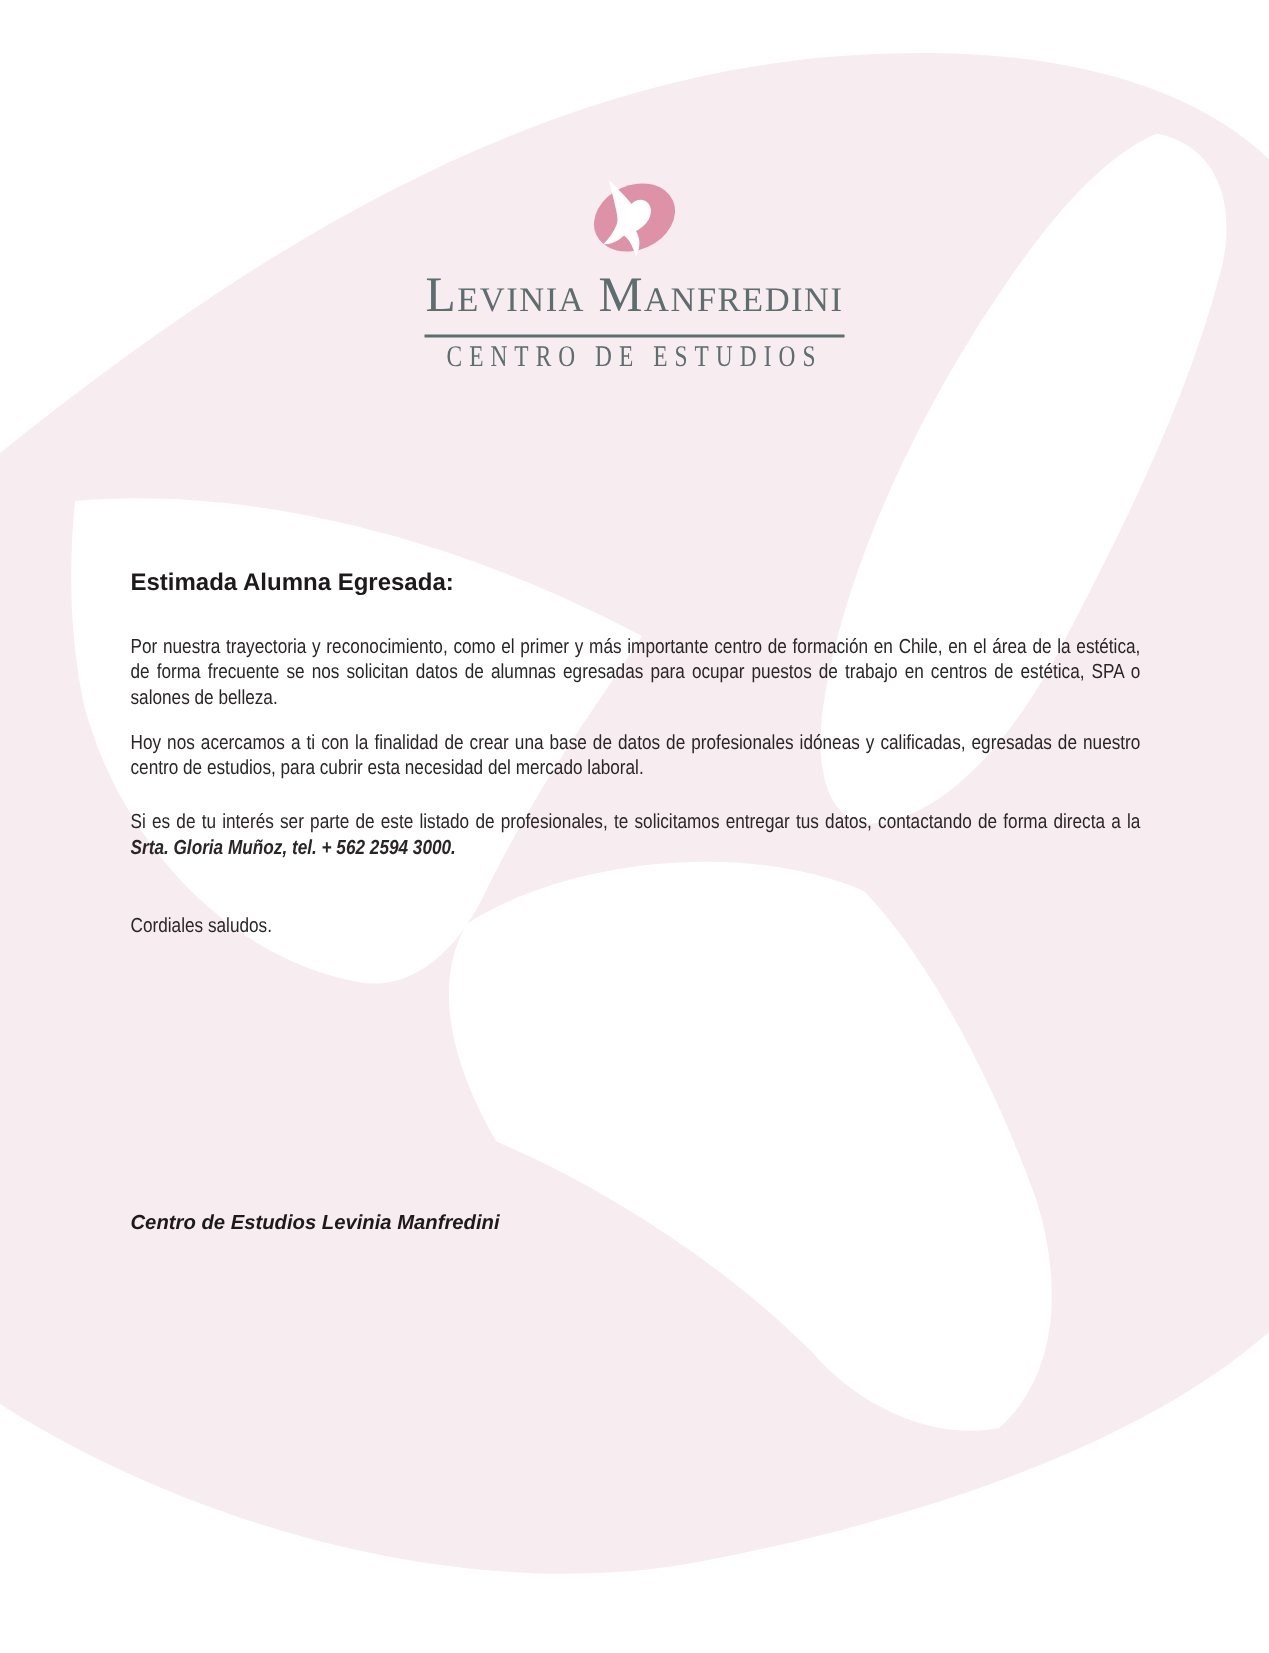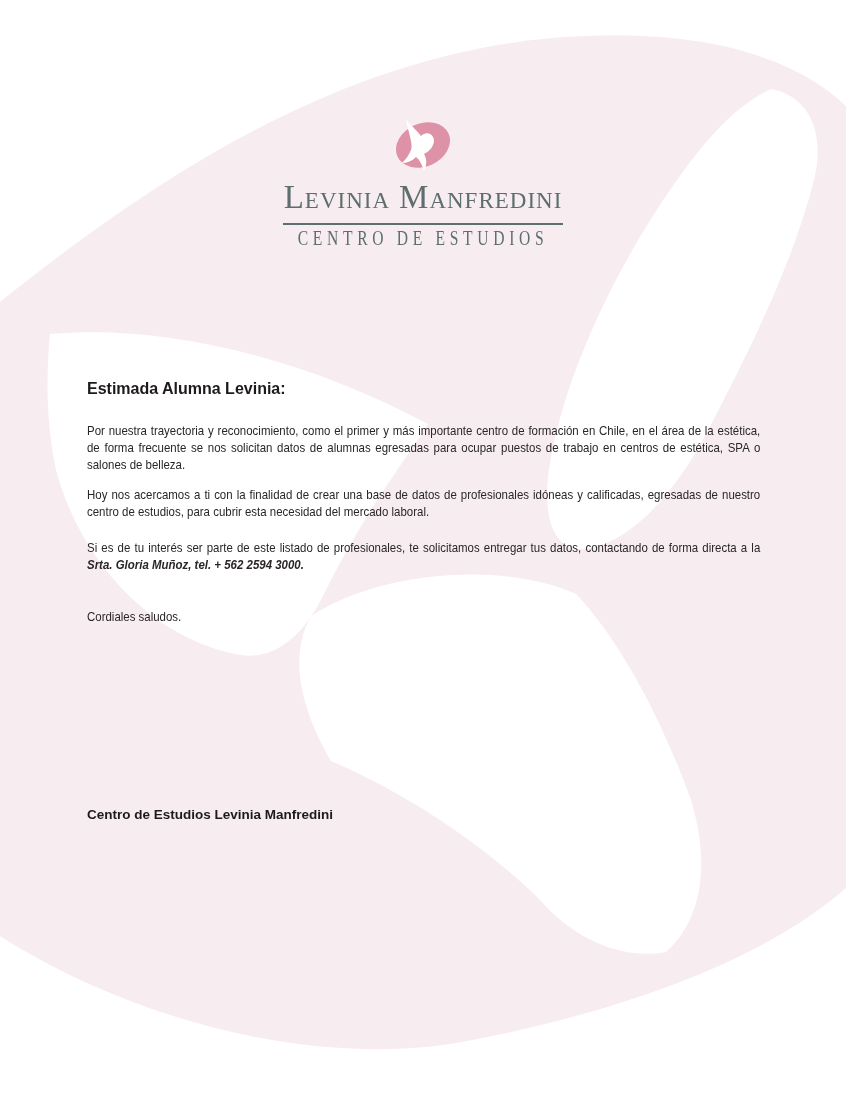--- a/index.html
+++ b/index.html
@@ -72,20 +72,21 @@
   .body-copy p.p2 { margin-top: 14px; }
   .body-copy p.p3 { margin-top: 19px; }
   .body-copy p.closing { margin-top: 35px; text-align: left; }
   .em-contact { font-weight: bold; font-style: italic; }
 
   .signature {
     position: absolute;
     top: 806px; left: 87px;
     font-size: 13.5px;
     font-weight: bold;
+    font-style: italic;
     line-height: 17px;
     color: #1e1a1b;
   }
 </style>
 </head>
 <body>
 
 <div class="page">
 
   <svg class="bg-svg" width="846" height="1102" viewBox="0 0 846 1102" aria-hidden="true">
@@ -104,21 +105,21 @@
     <div class="brand">
       <span class="initial">L</span><span class="rest">EVINIA</span><span class="wordgap"></span><span class="initial">M</span><span class="rest">ANFREDINI</span>
     </div>
 
     <div class="brand-rule"></div>
 
     <div class="brand-sub">CENTRO DE ESTUDIOS</div>
   </header>
 
   <main>
-    <h1 class="letter-heading">Estimada Alumna Levinia:</h1>
+    <h1 class="letter-heading">Estimada Alumna Egresada:</h1>
 
     <div class="body-copy">
       <p class="p1">Por nuestra trayectoria y reconocimiento, como el primer y más importante centro de formación en Chile, en el área de la estética, de forma frecuente se nos solicitan datos de alumnas egresadas para ocupar puestos de trabajo en centros de estética, SPA o salones de belleza.</p>
       <p class="p2">Hoy nos acercamos a ti con la finalidad de crear una base de datos de profesionales idóneas y calificadas, egresadas de nuestro centro de estudios, para cubrir esta necesidad del mercado laboral.</p>
       <p class="p3"><span>Si es de tu interés ser parte de este listado de profesionales, te solicitamos entregar tus datos, contactando de forma directa a la </span><span class="em-contact">Srta. Gloria Muñoz, tel. + 562 2594 3000.</span></p>
       <p class="closing">Cordiales saludos.</p>
     </div>
 
     <div class="signature">
       <div>Centro de Estudios Levinia Manfredini</div>

